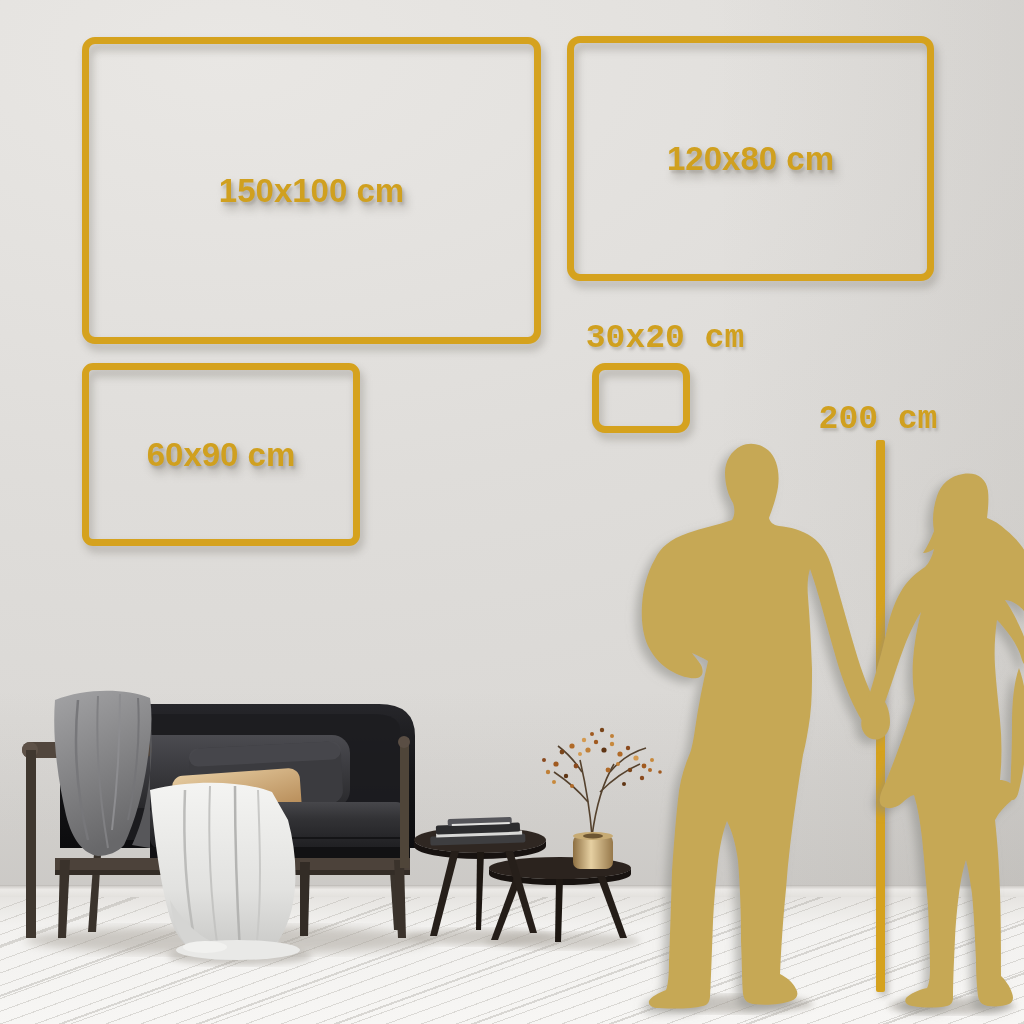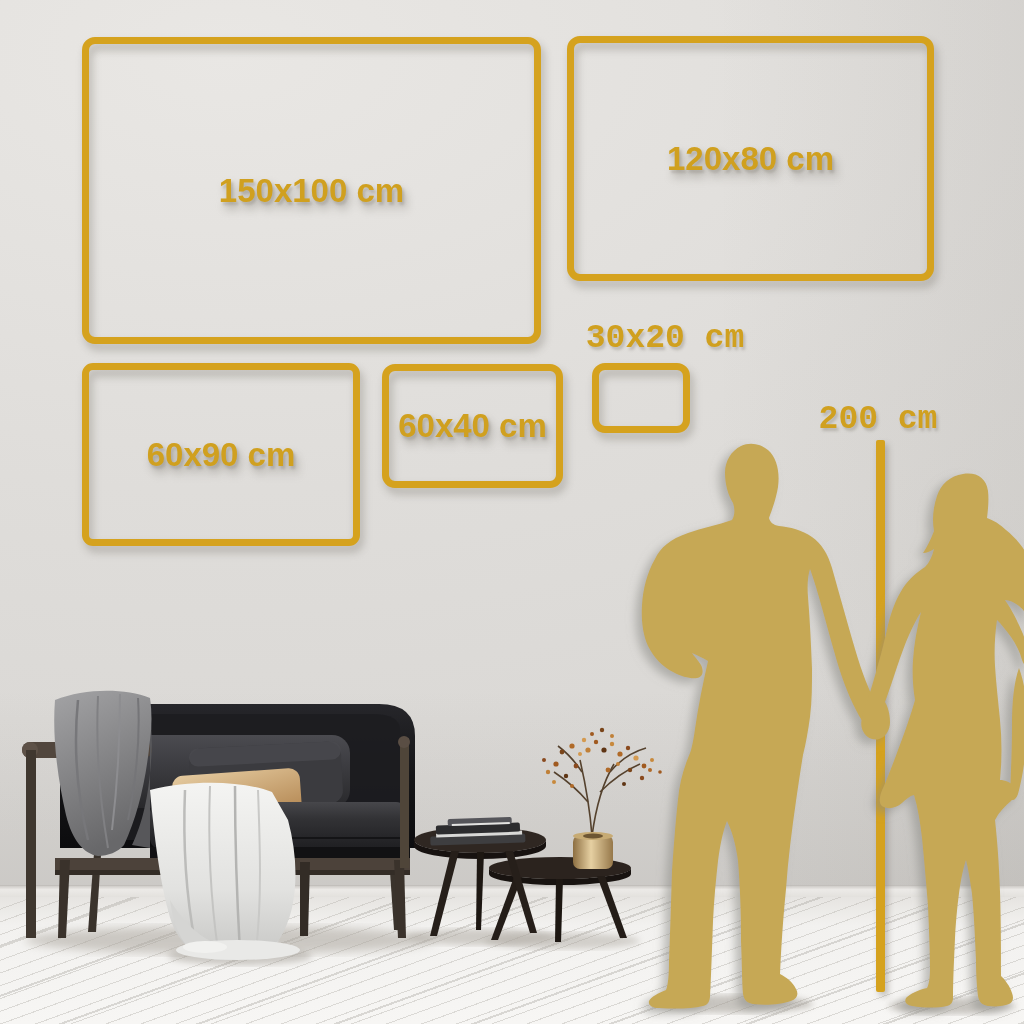--- a/index.html
+++ b/index.html
@@ -63,23 +63,20 @@
   <div class="floor"></div>
 
   <div class="frame f-150x100">
     <span class="frame-label">150x100 cm</span>
   </div>
   <div class="frame f-120x80">
     <span class="frame-label">120x80 cm</span>
   </div>
   <div class="frame f-60x90">
     <span class="frame-label">60x90 cm</span>
-  </div>
-  <div class="frame f-60x40">
-    <span class="frame-label">60x40 cm</span>
   </div>
   <div class="frame f-30x20"></div>
   <div class="float-label l-30x20">30x20 cm</div>
 
   <div class="float-label l-180">200 cm</div>
   <div class="height-line"></div>
 
   <svg width="1024" height="1024" viewBox="0 0 1024 1024">
     <defs>
       <filter id="softsh" x="-20%" y="-20%" width="140%" height="140%">

